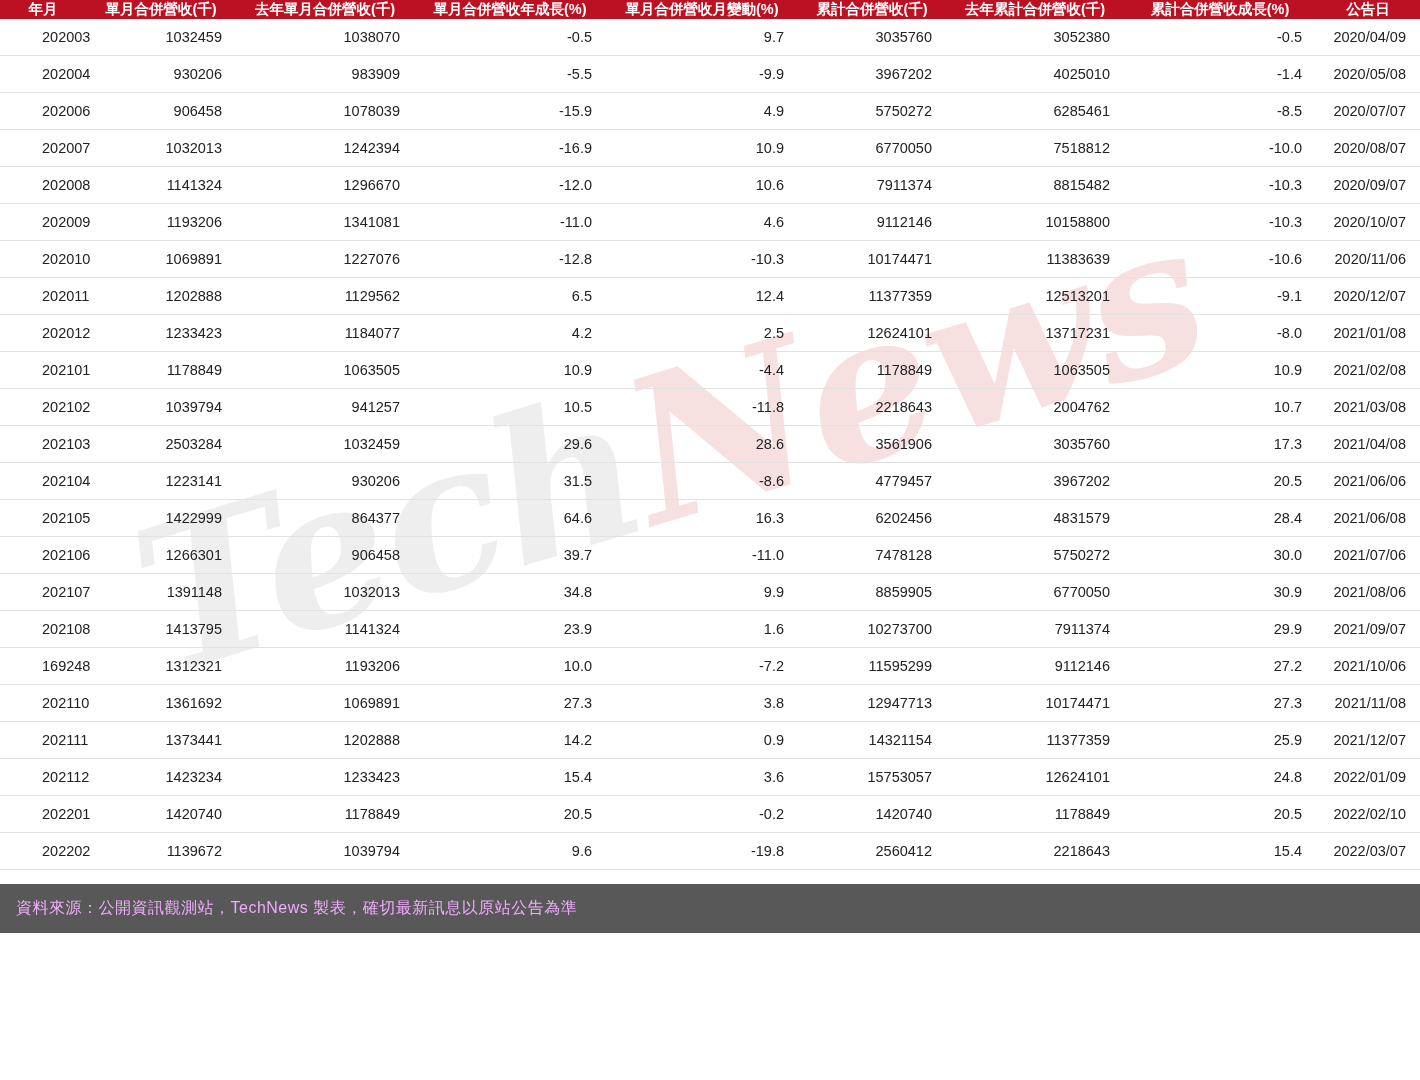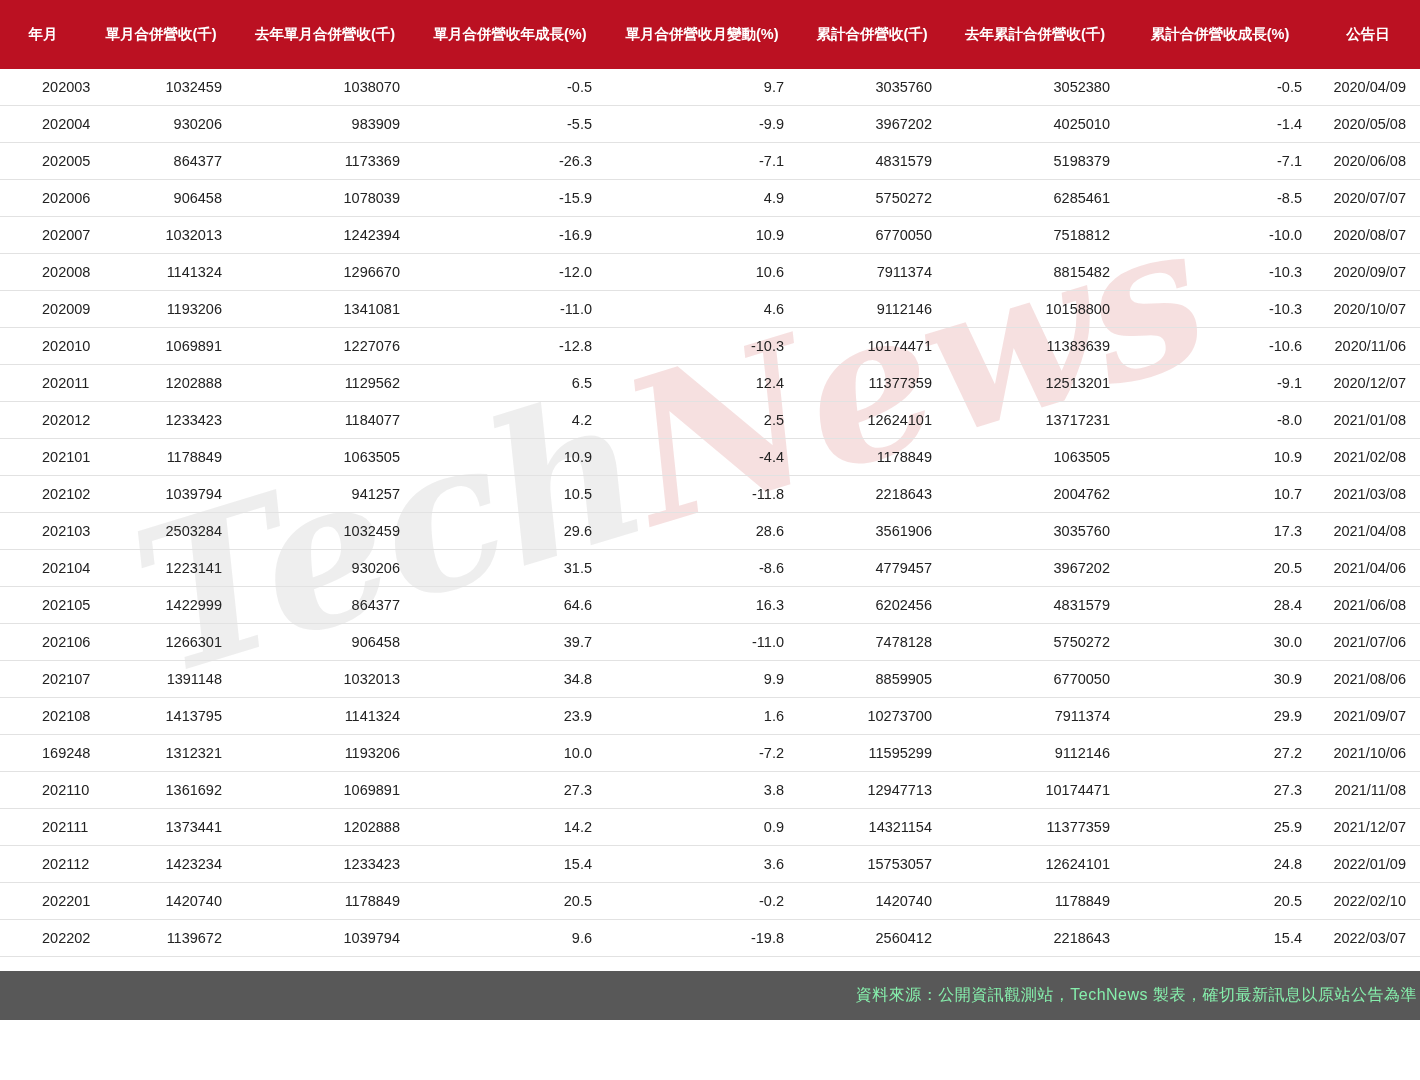--- a/index.html
+++ b/index.html
@@ -48,21 +48,21 @@
     z-index: 10;
     width: 1420px;
     border-collapse: collapse;
     table-layout: fixed;
   }
   table.revenue thead th {
     background: #bb1122;
     color: #ffffff;
     font-size: 14.5px;
     font-weight: bold;
-    padding: 25px 6px;
+    padding: 0 6px;
     text-align: center;
     white-space: nowrap;
     border: none;
   }
   table.revenue tbody td {
     font-size: 14.5px;
     color: #222222;
     padding: 10px 14px;
     border-bottom: 1px solid #e2e2e2;
     background: transparent;
@@ -80,24 +80,24 @@
   col.c4 { width: 192px; }
   col.c5 { width: 148px; }
   col.c6 { width: 178px; }
   col.c7 { width: 192px; }
   col.c8 { width: 104px; }
 
   .footer {
     position: relative;
     z-index: 10;
     background: #585858;
-    color: #86efac;
-    text-align: right;
+    color: #f0abfc;
+    text-align: left;
     font-size: 16px;
-    padding: 14px 3px;
+    padding: 14px 16px;
     letter-spacing: 0.5px;
   }
   .footer-spacer { height: 14px; }
 </style>
 </head>
 <body>
 
 <div class="page">
 
   <div class="watermark">
@@ -146,31 +146,20 @@
           <td class="c-num">930206</td>
           <td class="c-num">983909</td>
           <td class="c-num">-5.5</td>
           <td class="c-num">-9.9</td>
           <td class="c-num">3967202</td>
           <td class="c-num">4025010</td>
           <td class="c-num">-1.4</td>
           <td class="c-ctr">2020/05/08</td>
         </tr>
         <tr>
-          <td class="c-ctr">202005</td>
-          <td class="c-num">864377</td>
-          <td class="c-num">1173369</td>
-          <td class="c-num">-26.3</td>
-          <td class="c-num">-7.1</td>
-          <td class="c-num">4831579</td>
-          <td class="c-num">5198379</td>
-          <td class="c-num">-7.1</td>
-          <td class="c-ctr">2020/06/08</td>
-        </tr>
-        <tr>
           <td class="c-ctr">202006</td>
           <td class="c-num">906458</td>
           <td class="c-num">1078039</td>
           <td class="c-num">-15.9</td>
           <td class="c-num">4.9</td>
           <td class="c-num">5750272</td>
           <td class="c-num">6285461</td>
           <td class="c-num">-8.5</td>
           <td class="c-ctr">2020/07/07</td>
         </tr>
@@ -275,21 +264,21 @@
         </tr>
         <tr>
           <td class="c-ctr">202104</td>
           <td class="c-num">1223141</td>
           <td class="c-num">930206</td>
           <td class="c-num">31.5</td>
           <td class="c-num">-8.6</td>
           <td class="c-num">4779457</td>
           <td class="c-num">3967202</td>
           <td class="c-num">20.5</td>
-          <td class="c-ctr">2021/04/06</td>
+          <td class="c-ctr">2021/06/06</td>
         </tr>
         <tr>
           <td class="c-ctr">202105</td>
           <td class="c-num">1422999</td>
           <td class="c-num">864377</td>
           <td class="c-num">64.6</td>
           <td class="c-num">16.3</td>
           <td class="c-num">6202456</td>
           <td class="c-num">4831579</td>
           <td class="c-num">28.4</td>

